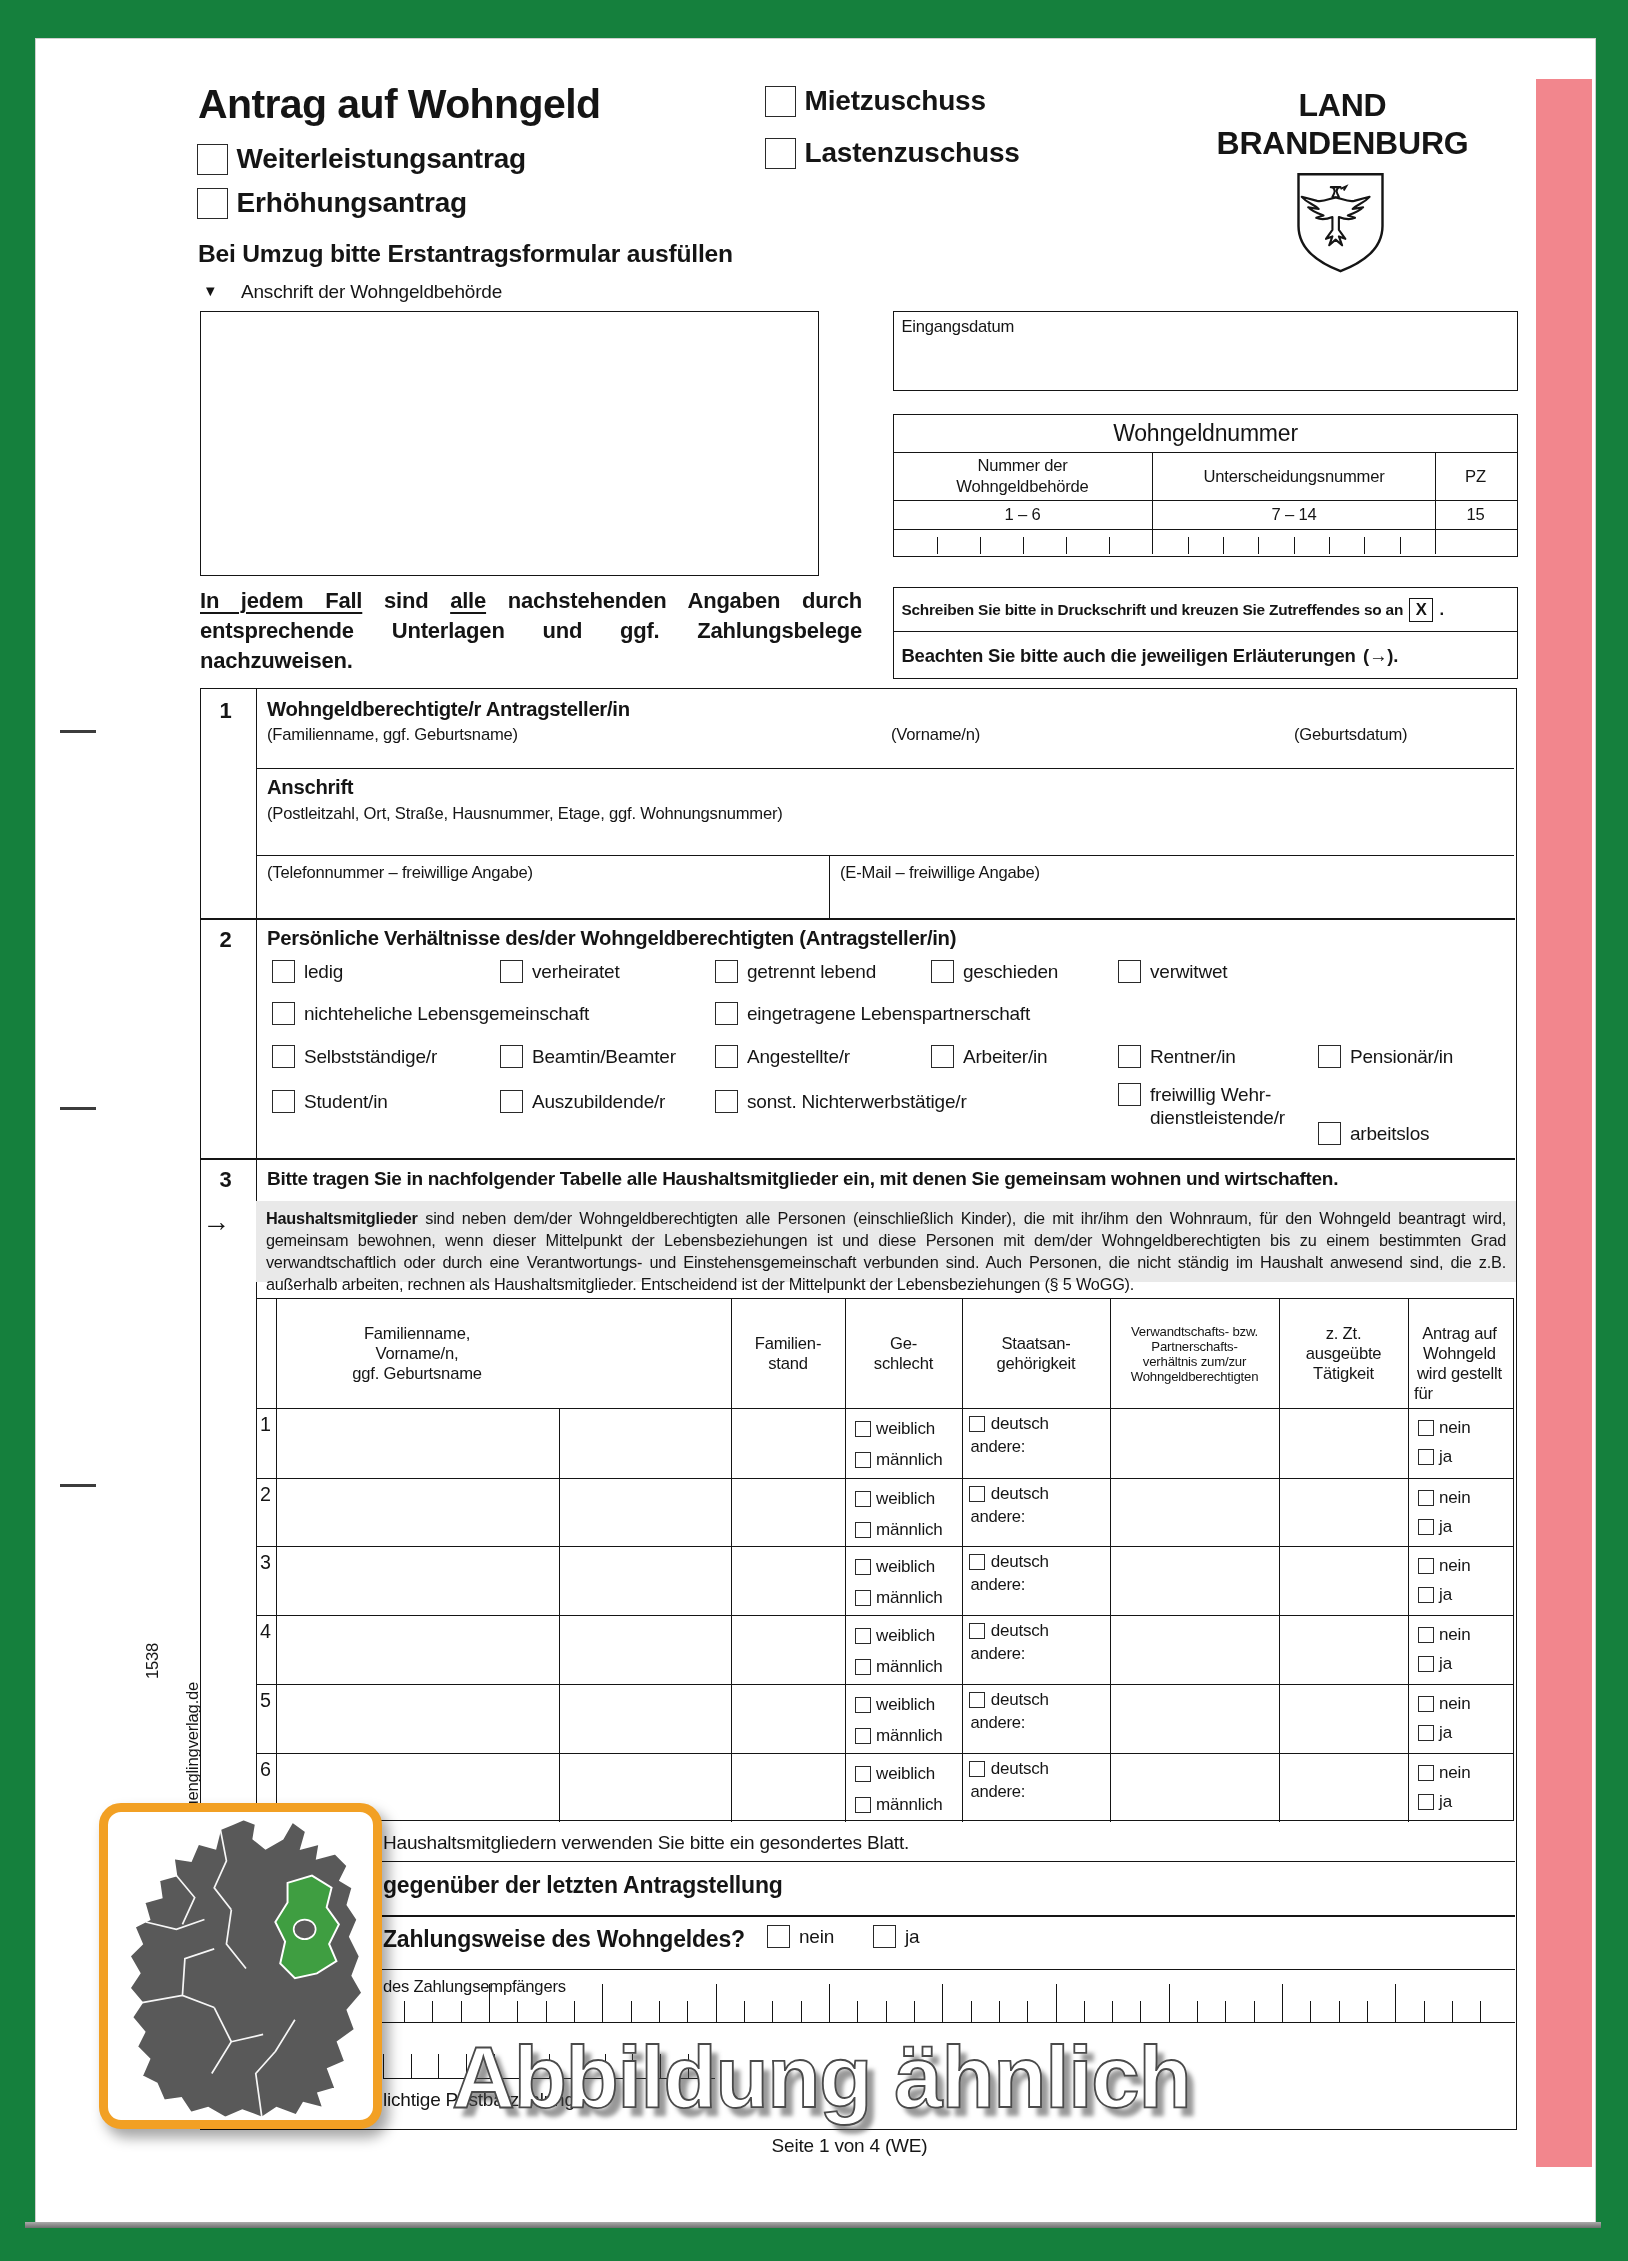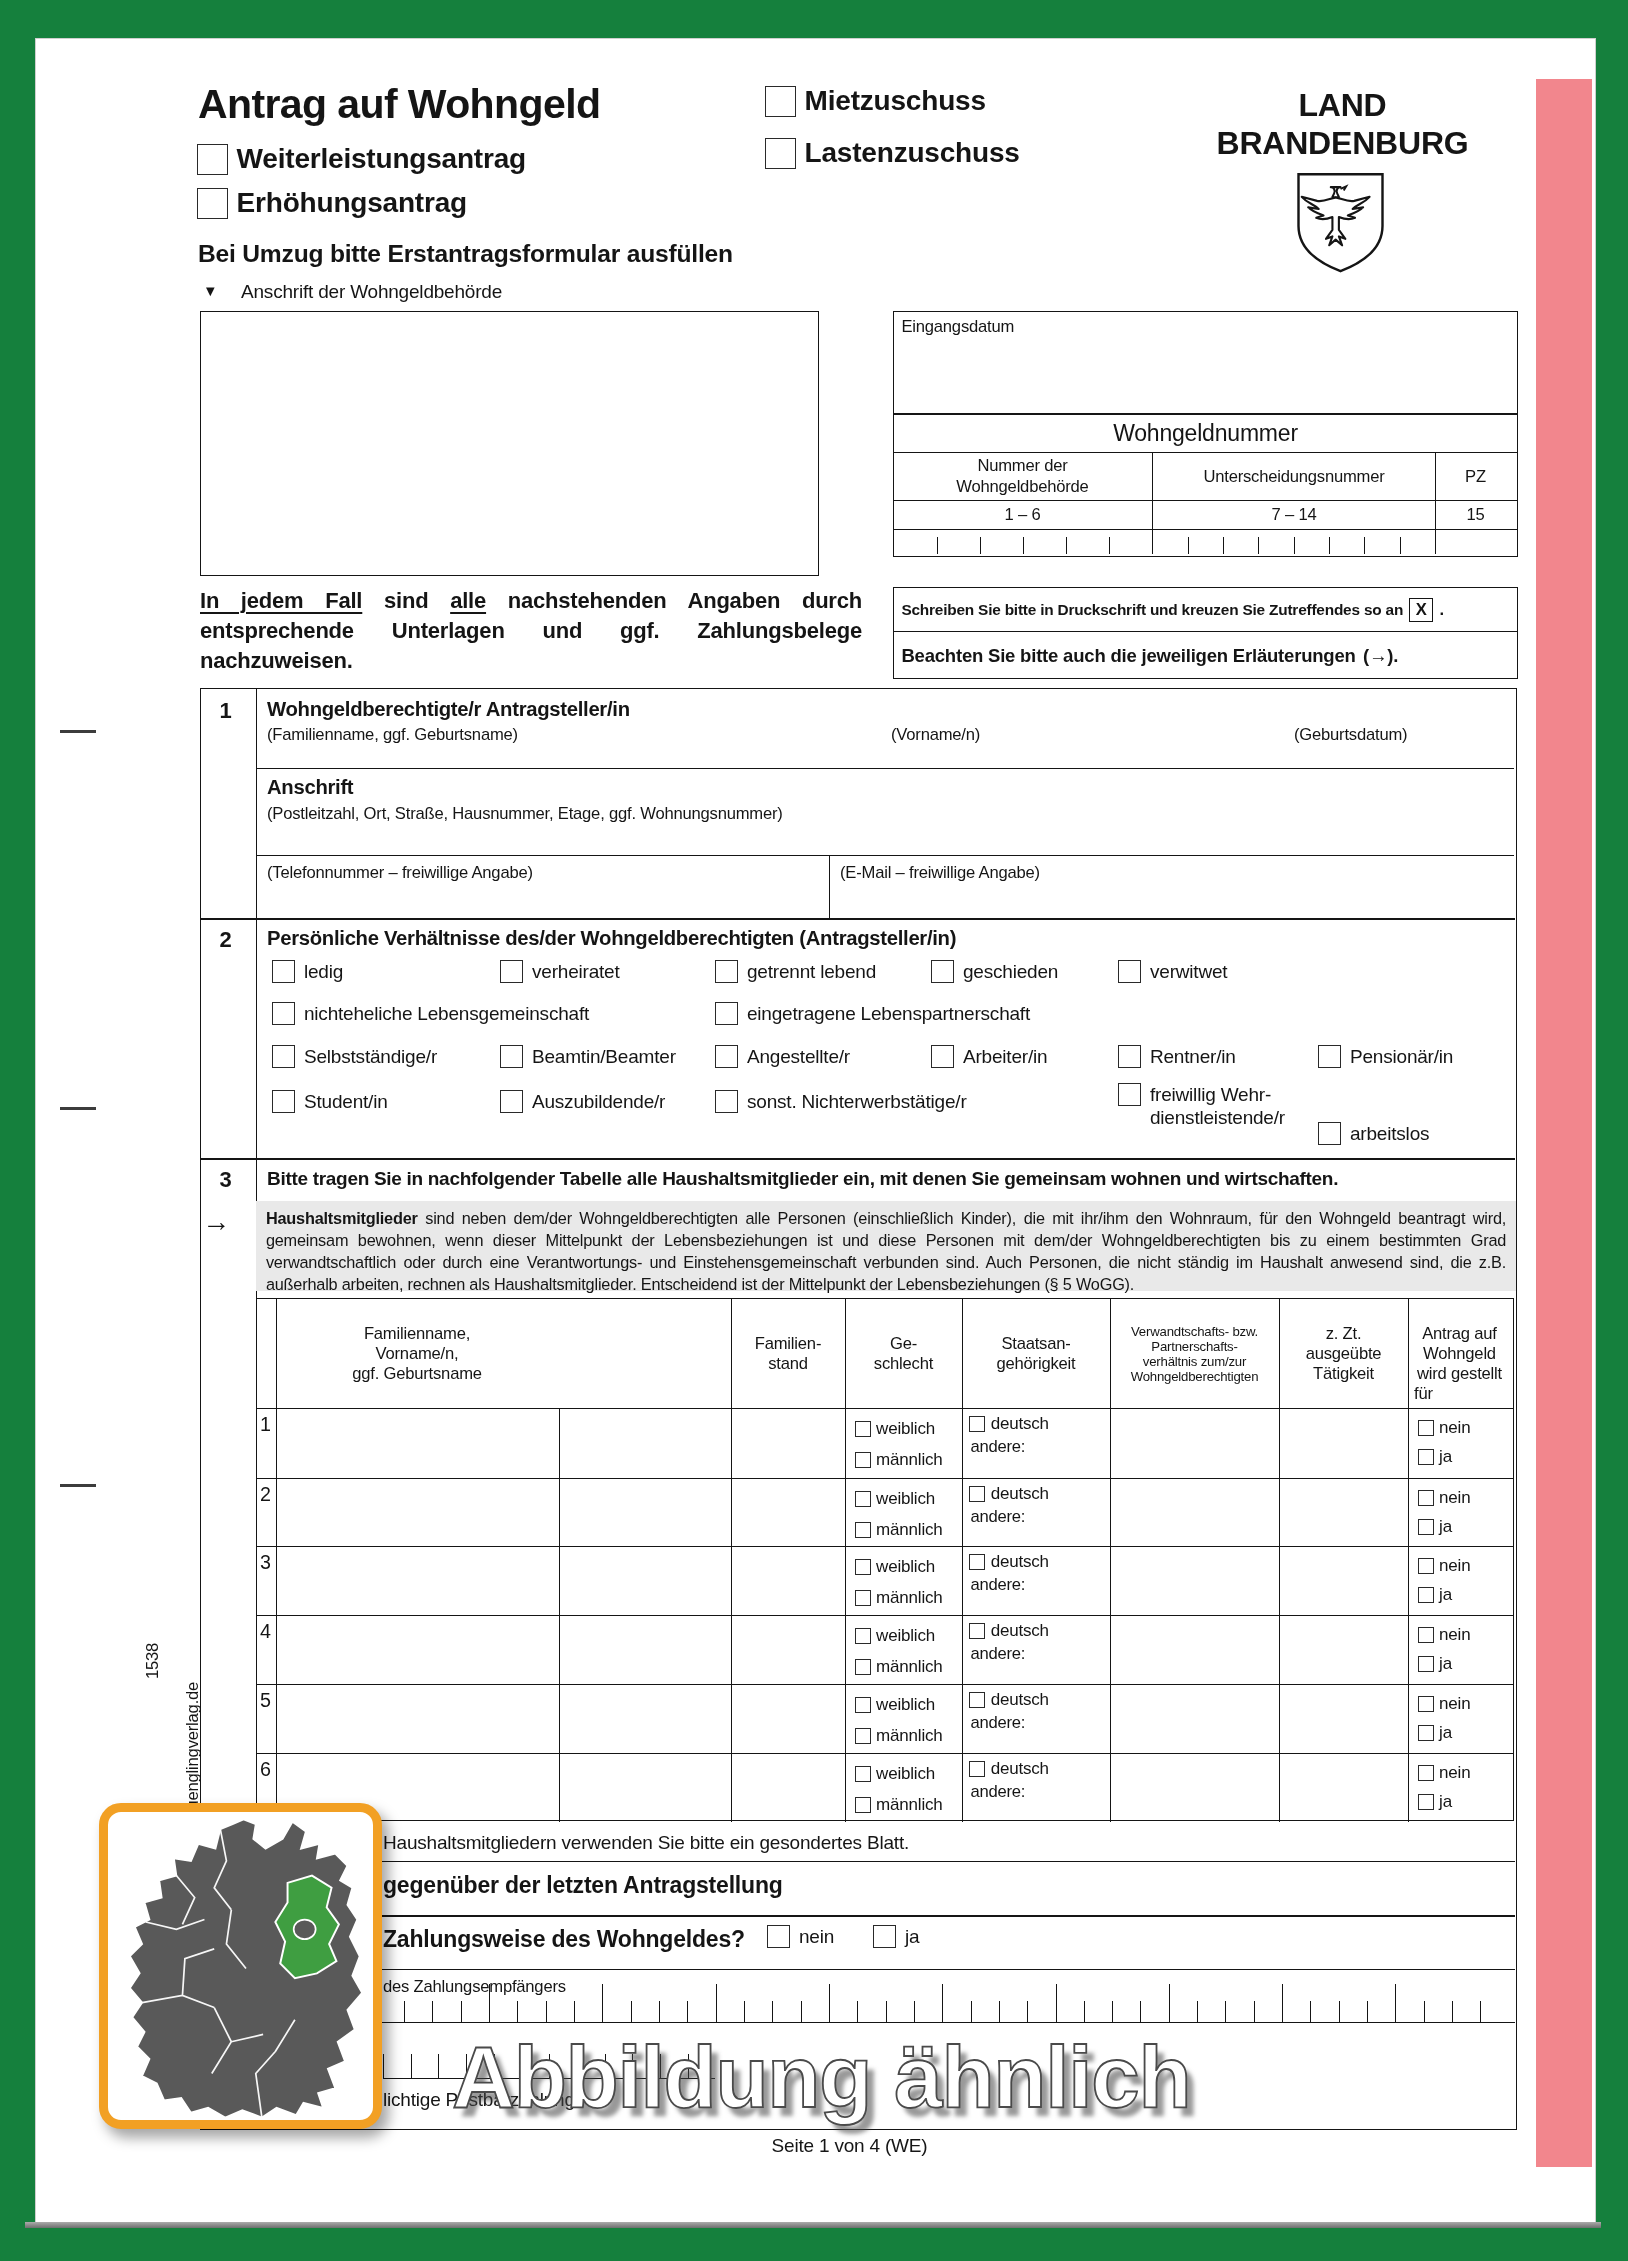--- a/index.html
+++ b/index.html
@@ -37,21 +37,21 @@
   .cblab{font-size:19px;}
   .smlab{font-size:17px;}
   .vtext{position:absolute;transform:rotate(-90deg);transform-origin:left top;white-space:nowrap;}
   #watermark{position:absolute;left:452px;top:2027px;font-size:87px;font-weight:bold;white-space:nowrap;
              color:#ffffff;-webkit-text-stroke:1.8px #4a4a4a;text-shadow:7.4px 8.6px 4.3px rgba(70,70,70,0.55);
              letter-spacing:-1.2px;z-index:6;}
   #mapcard{position:absolute;left:99px;top:1803px;width:265px;height:308px;background:#fff;
            border:9.2px solid #F2A024;border-radius:22px;box-shadow:6.2px 8.6px 12.3px rgba(0,0,0,0.35);z-index:5;}
   .xbox{display:inline-flex;align-items:center;justify-content:center;width:22px;height:22px;border:1.8px solid #151515;
         font-weight:bold;font-size:16.6px;flex:0 0 auto;}
-  .grayinfo{position:absolute;left:55px;top:512px;width:1260px;height:90px;background:#E9E9E9;box-sizing:border-box;
+  .grayinfo{position:absolute;left:55px;top:512px;width:1260px;height:81px;background:#E9E9E9;box-sizing:border-box;
             padding:5.5px 9.9px;font-size:16.3px;line-height:22px;text-align:justify;}
 </style>
 </head>
 <body>
 
 <div id="stage">
   <div id="page"></div>
   <div id="stripe"></div>
   <div id="pageshadow"></div>
   <div class="foldmark" style="top:730px;"></div>
@@ -87,21 +87,21 @@
     <div>LAND</div>
     <div>BRANDENBURG</div>
   </div>
 
   <svg class="abs" style="left:1288px;top:171px;" width="105" height="105" viewBox="0 0 120 130">
     <path d="M8,4 H112 V68 Q112,104 60,124 Q8,104 8,68 Z" fill="#fff" stroke="#151515" stroke-width="3"></path>
     <path d="M60,20 c-4,0 -6,4 -4,8 l2,4 c-10,1 -18,7 -27,5 l-19,-5 c7,8 15,9 21,15 l-13,-2 c6,6 13,8 19,10 l-9,3 c7,3 15,1 20,-1 l0,16 l-8,11 l8,-3 l-4,11 l8,-7 l8,7 l-4,-11 l8,3 l-8,-11 l0,-16 c5,2 13,4 20,1 l-9,-3 c6,-2 13,-4 19,-10 l-13,2 c6,-6 14,-7 21,-15 l-19,5 c-9,2 -17,-4 -27,-5 l2,-4 c2,-4 0,-8 -4,-8 z" fill="none" stroke="#151515" stroke-width="2.6" stroke-linejoin="round"></path>
     <path d="M60,22 l7,-3 l-3,5" fill="none" stroke="#151515" stroke-width="2.4"></path>
   </svg>
 
-  <div class="box" style="left:893px;top:311px;width:625px;height:103px;text-align:center;">
+  <div class="box" style="left:893px;top:311px;width:625px;height:80px;text-align:center;">
     <span class="lab27" style="position:absolute;left:7.4px;top:4.9px;">Eingangsdatum</span>
   </div>
 
   <div class="abs" style="left:893px;top:414px;width:625px;height:143px;border:1.8px solid #151515;box-sizing:border-box;">
     <div class="abs" style="left:0;top:0;width:100%;height:37px;display:flex;align-items:center;justify-content:center;font-size:23px;">Wohngeldnummer</div>
     <div class="hline" style="left:0;top:37px;width:100%;height:1.2px;"></div>
     <div class="abs pre" style="left:0;top:38px;width:257px;height:47px;display:flex;align-items:center;justify-content:center;text-align:center;font-size:16.6px;line-height:20.3px;">Nummer der
 Wohngeldbehörde</div>
     <div class="abs" style="left:259px;top:38px;width:282px;height:47px;display:flex;align-items:center;justify-content:center;font-size:16.6px;">Unterscheidungsnummer</div>
     <div class="abs" style="left:542px;top:38px;width:79px;height:47px;display:flex;align-items:center;justify-content:center;font-size:16.6px;">PZ</div>

